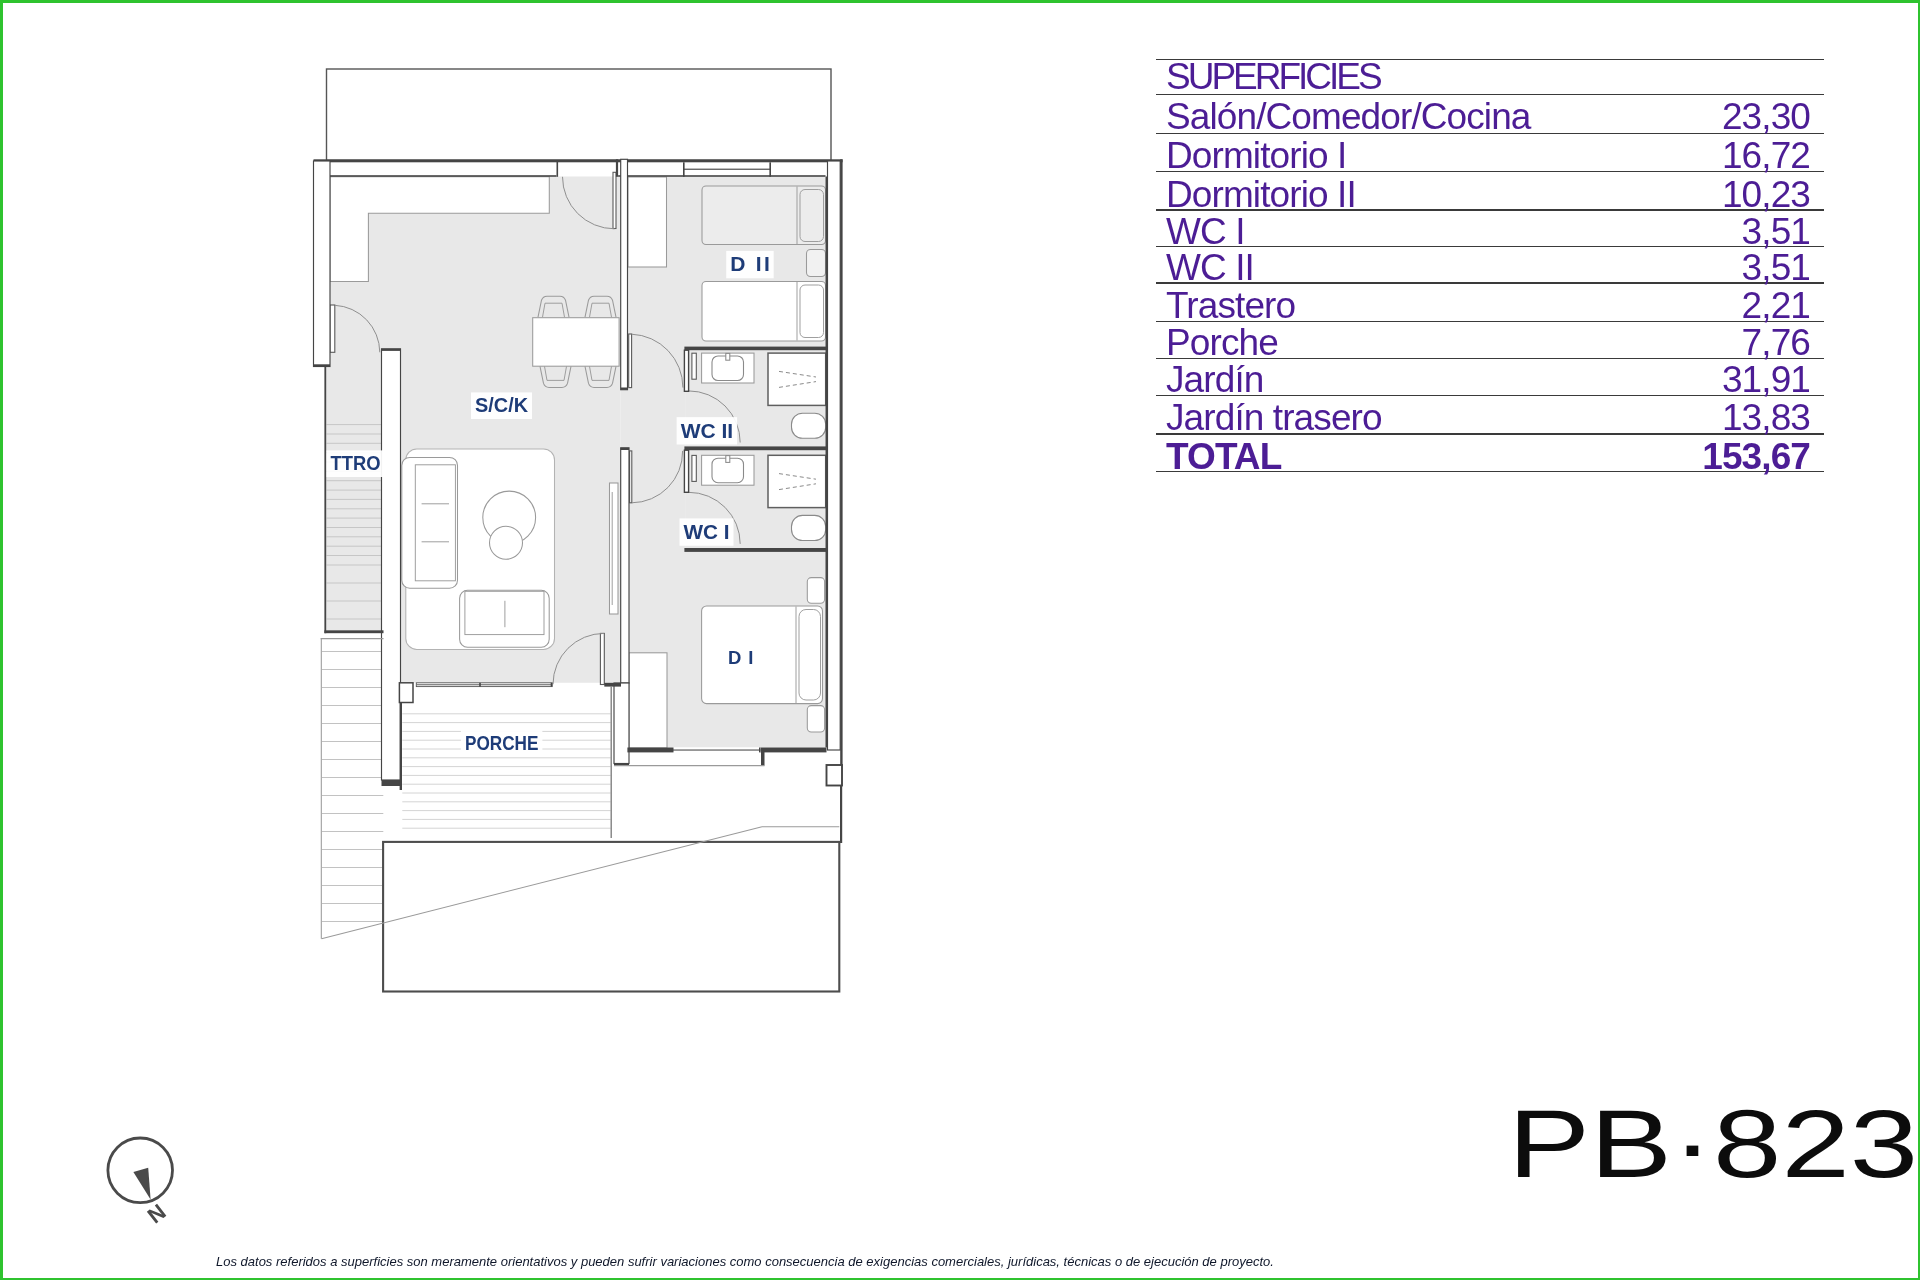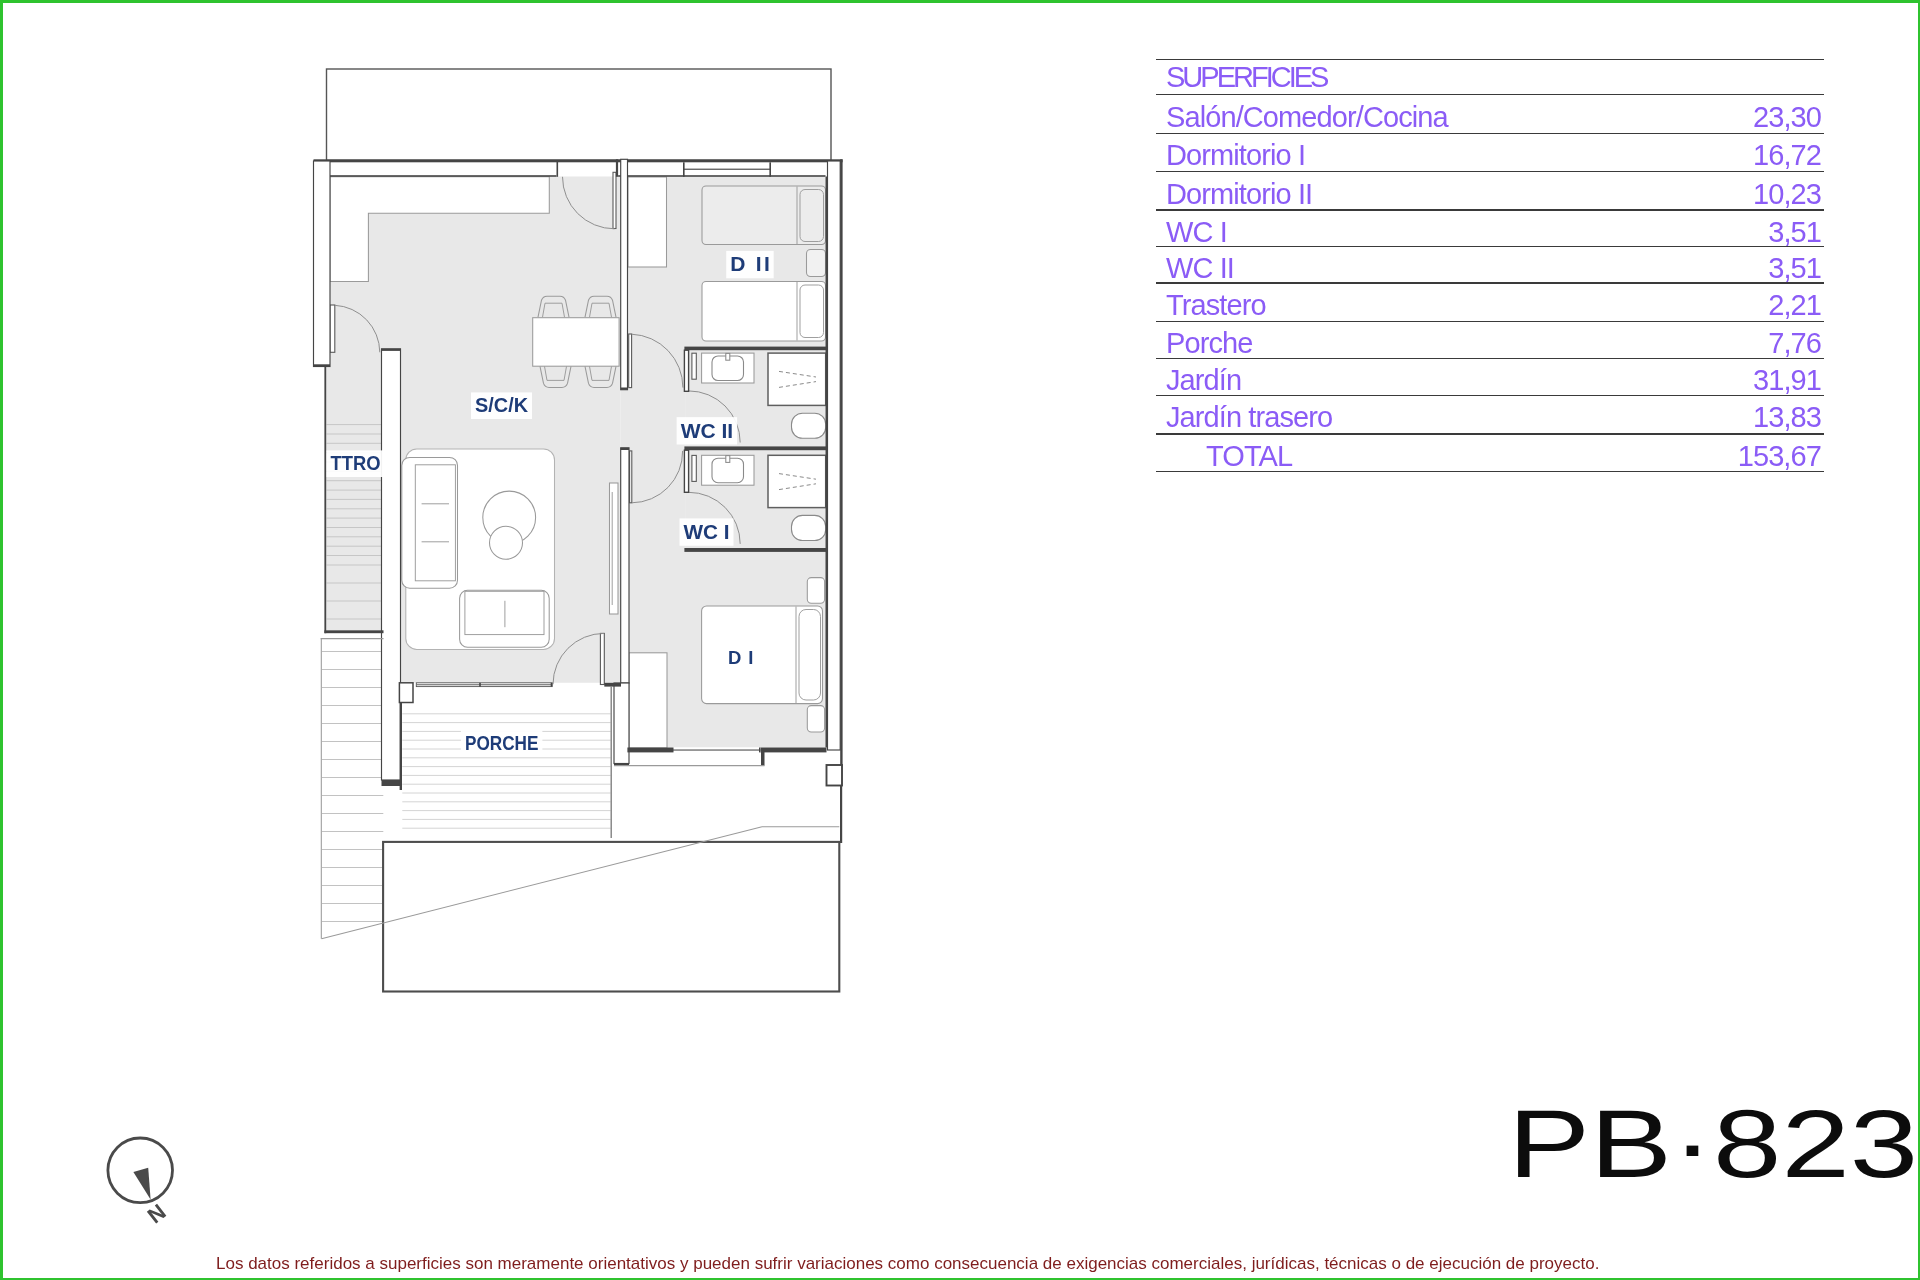--- a/index.html
+++ b/index.html
@@ -2,25 +2,25 @@
 <html><head>
 <meta charset="utf-8">
 <style>
   html,body{margin:0;padding:0;background:#fff;}
   #page{position:relative;width:1920px;height:1280px;background:#ffffff;overflow:hidden;
         font-family:"Liberation Sans", sans-serif;}
   .gb{position:absolute;background:#2fc32f;}
   #svgwrap{position:absolute;left:0;top:0;width:1920px;height:1280px;}
   #tbl{position:absolute;left:1156px;top:0;width:668px;}
   .tl{position:absolute;left:0;width:668px;height:1.5px;background:#3a3a3a;}
-  .trow{position:absolute;left:10px;right:3px;color:#8b5cf6;font-size:29px;letter-spacing:-0.9px;}
+  .trow{position:absolute;left:10px;right:14px;color:#4c1d95;font-size:37px;letter-spacing:-0.9px;}
   .trow .nm{position:absolute;left:0;top:5px;}
   .trow .vl{position:absolute;right:0;top:5px;}
   #pb{position:absolute;color:#0c0c0c;font-size:97px;white-space:nowrap;transform:scaleX(1.268);transform-origin:0 0;}
-  #disc{position:absolute;color:#7f1d1d;font-size:17px;white-space:nowrap;}
+  #disc{position:absolute;color:#0f172a;font-size:13px;white-space:nowrap;font-style:italic;}
 </style>
 </head>
 <body>
 <div id="page">
 <svg id="svgwrap" width="1920" height="1280" viewBox="0 0 1920 1280">
 <path d="M330,176.5 L620.7,176.5 L620.7,682.8 L400.5,682.8 L400.5,352 L330,352 Z" fill="#e8e8e8"></path>
 <rect x="326" y="352" width="55.5" height="278.3" fill="#e8e8e8"></rect>
 <rect x="627.5" y="176.5" width="198.0" height="173.5" fill="#e8e8e8"></rect>
 <rect x="620.7" y="350" width="64.8" height="204" fill="#e8e8e8"></rect>
 <rect x="629" y="350" width="56.5" height="333" fill="#e8e8e8"></rect>
@@ -256,21 +256,21 @@
         <span class="vl">7,76</span>
       </div>
 <div class="trow" style="top:359.3px;height:35.4px;line-height:32.4px;">
         <span class="nm">Jardín</span>
         <span class="vl">31,91</span>
       </div>
 <div class="trow" style="top:396.3px;height:36.70000000000001px;line-height:33.70000000000001px;">
         <span class="nm">Jardín trasero</span>
         <span class="vl">13,83</span>
       </div>
-<div class="trow" style="top:434.6px;height:36.299999999999976px;line-height:33.299999999999976px;font-weight:normal;margin-left:40px;">
+<div class="trow" style="top:434.6px;height:36.299999999999976px;line-height:33.299999999999976px;font-weight:bold;">
         <span class="nm">TOTAL</span>
         <span class="vl">153,67</span>
       </div>
 </div>
 <div id="pb" style="left:1508px;top:1088px;">PB·823</div>
 <div id="disc" style="left:216px;top:1254px;">Los datos referidos a superficies son meramente orientativos y pueden sufrir variaciones como consecuencia de exigencias comerciales, jurídicas, técnicas o de ejecución de proyecto.</div>
 <div class="gb" style="left:0;top:0;width:1920px;height:2.5px"></div>
 <div class="gb" style="left:0;top:0;width:2.5px;height:1280px"></div>
 <div class="gb" style="right:0;top:0;width:2.5px;height:1280px"></div>
 <div class="gb" style="left:0;bottom:0;width:1920px;height:2.5px"></div>

